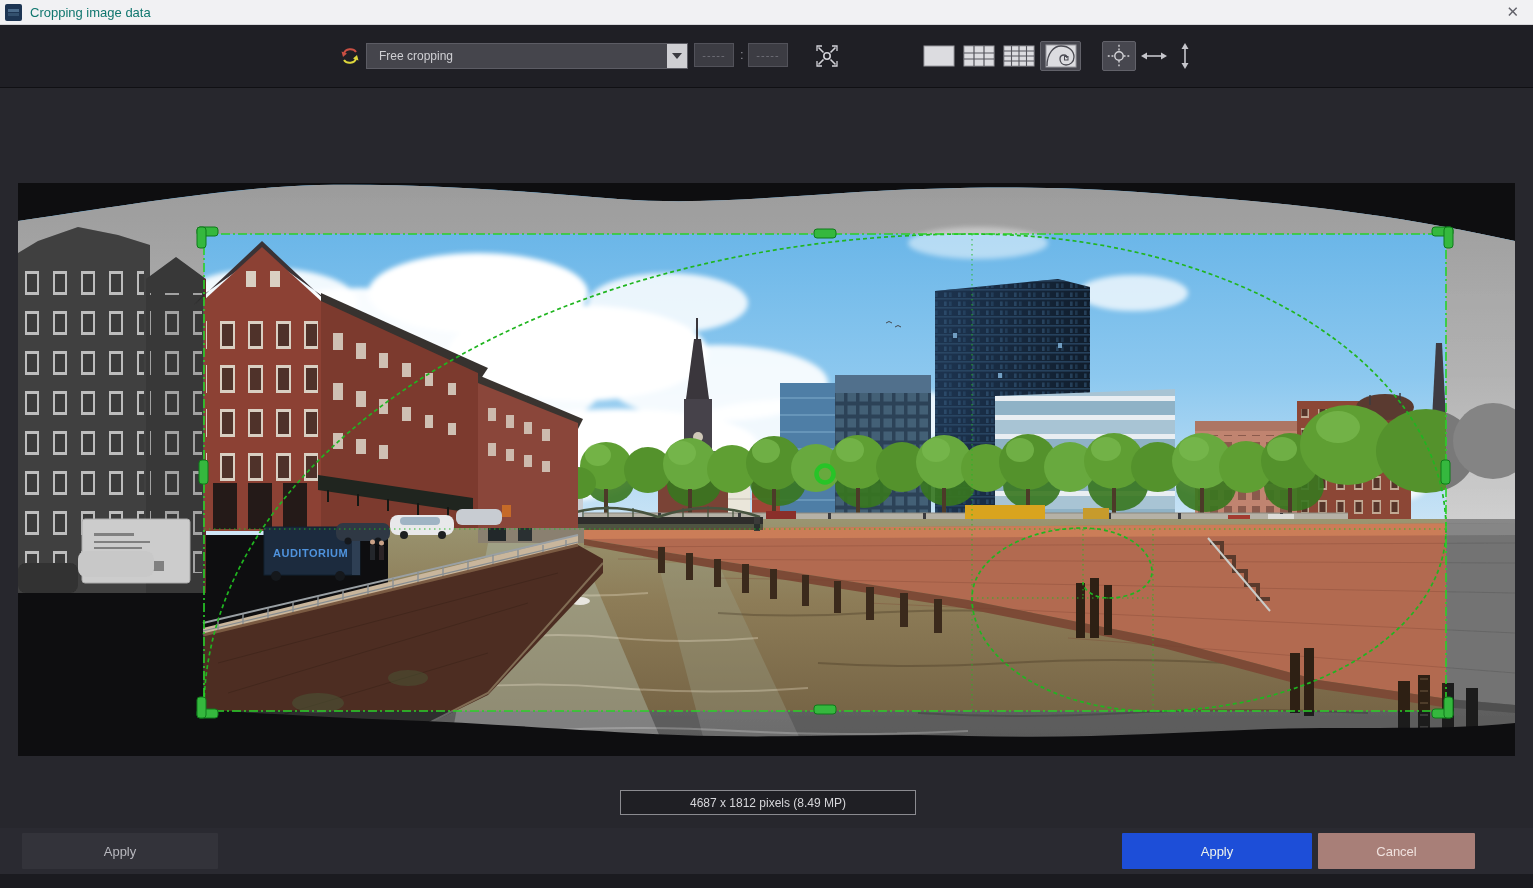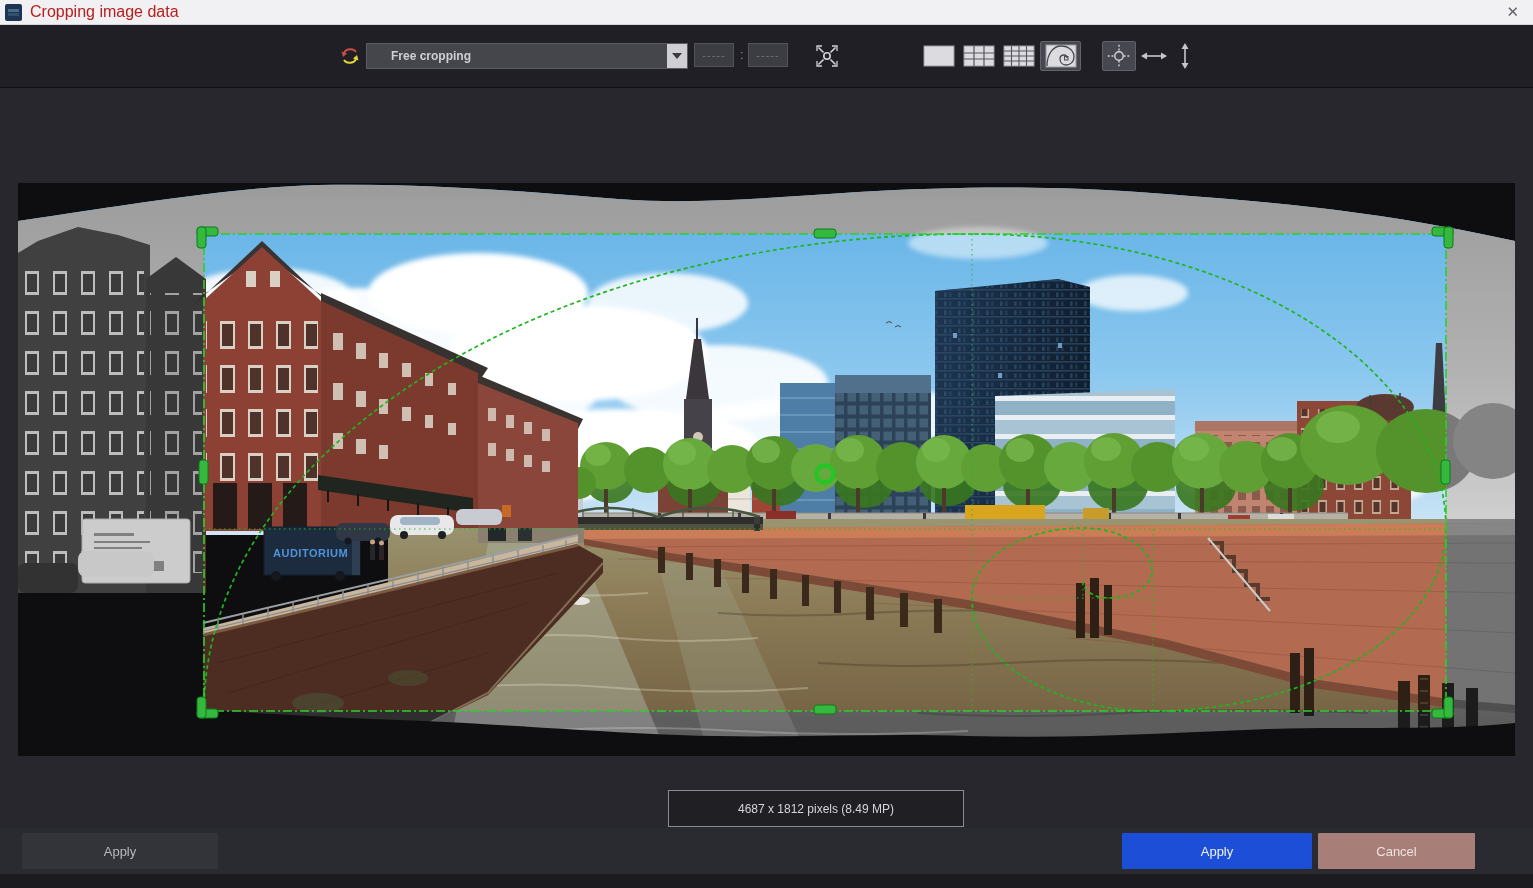--- a/index.html
+++ b/index.html
@@ -6,41 +6,41 @@
   body{
     width:1533px;height:888px;position:relative;overflow:hidden;
     background:#27272d;font-family:"Liberation Sans",sans-serif;
     -webkit-font-smoothing:antialiased;
   }
   
   .titlebar{position:absolute;left:0;top:0;width:1533px;height:25px;background:#f1f1f3;
     display:flex;align-items:center;border-bottom:1px solid #d6d6da;box-sizing:border-box;}
   .app-icon{width:17px;height:17px;margin:0 8px 0 5px;background:#1d3553;border-radius:2px;position:relative;}
   .app-icon::after{content:"";position:absolute;left:3px;top:5px;width:11px;height:3px;background:#4a6a8a;box-shadow:0 4px 0 #33506e;}
-  .titlebar .title{font-size:16px;color:#b91c1c;}
+  .titlebar .title{font-size:13px;color:#0f766e;}
   .titlebar .close{position:absolute;right:14px;top:2px;font-size:15px;color:#62626a;cursor:pointer;line-height:20px;}
   
   .toolbar{position:absolute;left:0;top:25px;width:1533px;height:62px;background:#1f1f25;
     border-bottom:1px solid #101014;}
   .tbtn{position:absolute;top:16px;height:30px;display:flex;align-items:center;justify-content:center;
     background:transparent;border:1px solid transparent;border-radius:2px;box-sizing:border-box;cursor:pointer;}
   .tbtn.active{background:#47474f;border-color:#62626a;}
   .dropdown{position:absolute;left:366px;top:18px;width:322px;height:26px;background:#45454c;
     border:1px solid #5c5c64;box-sizing:border-box;display:flex;align-items:center;cursor:pointer;}
-  .dropdown .val{flex:1;font-size:12px;color:#cfcfd3;padding-left:24px;font-weight:bold;}
+  .dropdown .val{flex:1;font-size:12px;color:#cfcfd3;padding-left:12px;}
   .dd-btn{width:20px;height:24px;background:#cfcfd3;display:flex;align-items:center;justify-content:center;}
   .dd-btn::after{content:"";width:0;height:0;border:5px solid transparent;border-top:6px solid #3a3a40;margin-top:5px;}
   .ratio{position:absolute;top:18px;width:40px;height:24px;background:#3c3c43;border:1px solid #52525a;
     color:#72727a;font-size:11px;text-align:center;box-sizing:border-box;letter-spacing:1px;font-family:"Liberation Sans",sans-serif;}
   .colon{position:absolute;top:22px;color:#8a8a92;font-size:13px;}
   
   .photo{position:absolute;left:18px;top:155px;width:1497px;height:573px;background:#0c0c0e;margin-top:28px;}
   
-  .statusbox{position:absolute;left:620px;top:790px;width:296px;height:37px;background:#1f1f24;
-    border:1px solid #8b8b90;color:#d6d6da;font-size:12px;display:flex;align-items:center;justify-content:center;box-sizing:border-box;margin-left:48px;}
+  .statusbox{position:absolute;left:620px;top:790px;width:296px;height:25px;background:#1f1f24;
+    border:1px solid #8b8b90;color:#d6d6da;font-size:12px;display:flex;align-items:center;justify-content:center;box-sizing:border-box;}
   
   .footer{position:absolute;left:0;top:828px;width:1533px;height:46px;background:#2a2a31;}
   .bottomstrip{position:absolute;left:0;top:874px;width:1533px;height:14px;background:#1b1b20;}
   .btn{position:absolute;top:5px;height:36px;border:none;border-radius:1px;font-size:13px;cursor:pointer;
     font-family:"Liberation Sans",sans-serif;}
   .btn.reset{left:22px;width:196px;background:#33333a;color:#b8b8be;}
   .btn.apply{left:1122px;width:190px;background:#1d4ed8;color:#eef3ec;}
   .btn.cancel{left:1318px;width:157px;background:#a87f78;color:#f0e2de;text-align:center;}
 </style>
 </head>

